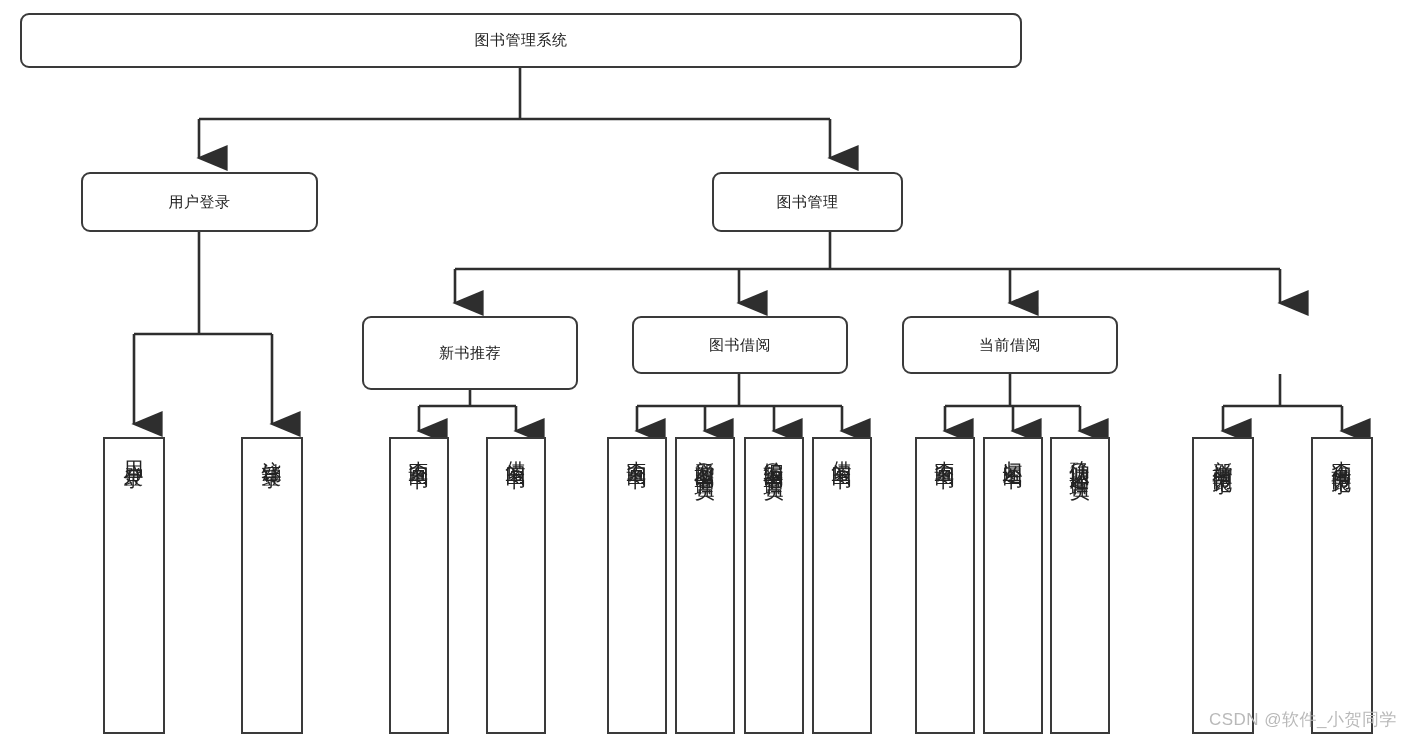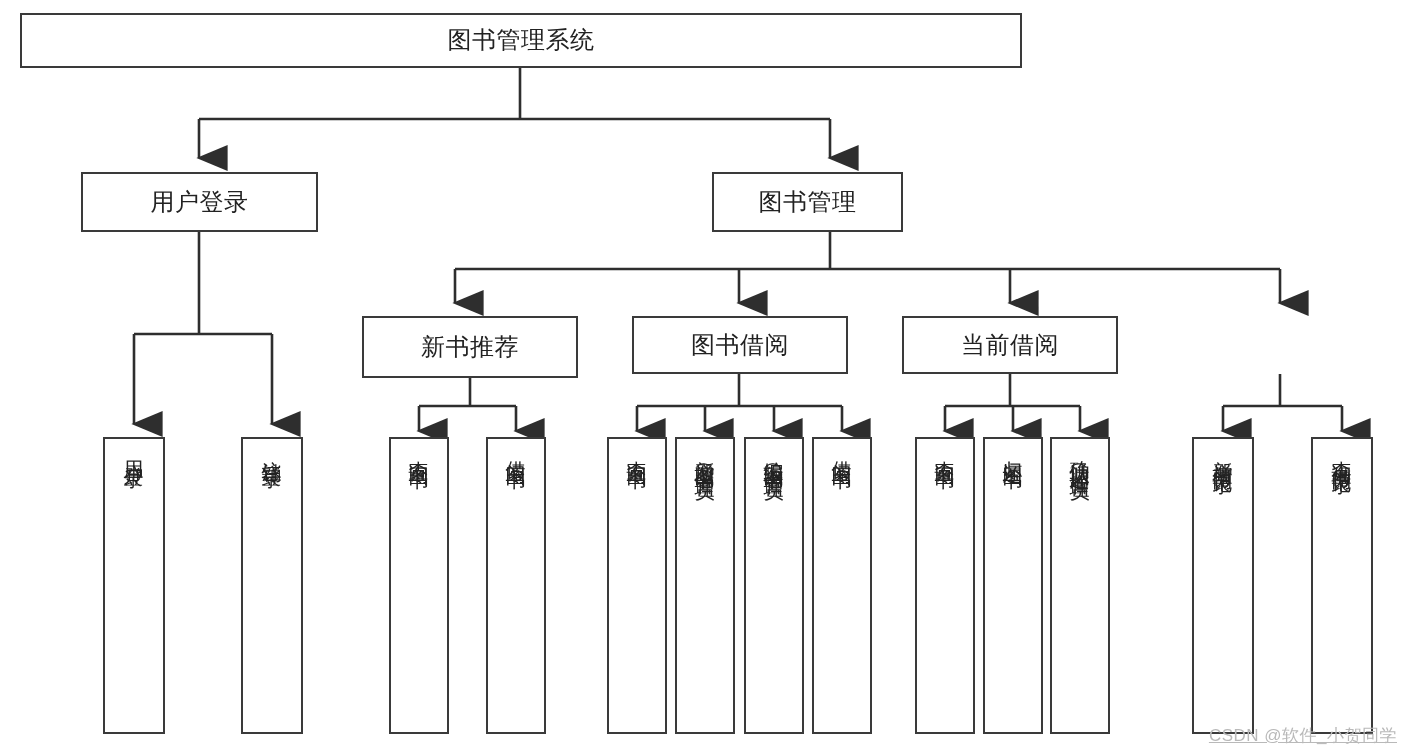--- a/index.html
+++ b/index.html
@@ -30,47 +30,47 @@
     box-sizing: border-box;
     background: #ffffff;
     border: 2px solid #3a3a3a;
     display: flex;
     align-items: center;
     justify-content: center;
     color: #222222;
     z-index: 2;
   }
   .node.horiz {
-    font-size: 24px;
+    font-size: 15px;
     letter-spacing: 0.5px;
     line-height: 1.1;
+    border-radius: 9px;
   }
   .node.vert {
     font-size: 20px;
     padding: 6px 0;
     align-items: flex-start;
   }
   .node.vert .vtext {
     writing-mode: vertical-rl;
     text-orientation: upright;
     letter-spacing: 3px;
     line-height: 1.0;
     white-space: nowrap;
     color: #222222;
   }
   .watermark {
     position: absolute;
     right: 8px;
-    bottom: 0;
+    bottom: 16px;
     font-size: 17px;
     color: #b9b9b9;
     z-index: 3;
     white-space: nowrap;
     letter-spacing: 0.5px;
-    text-decoration: underline;
   }
 </style>
 </head>
 <body>
 
 <div id="canvas">
 
   <svg id="wires" viewBox="0 0 1405 747" width="1405" height="747">
     <defs>
       <marker id="arrow" viewBox="0 0 10 12" refX="5" refY="11" markerWidth="10" markerHeight="12" orient="auto-start-reverse">
@@ -128,21 +128,21 @@
     <span>图书管理系统</span>
   </div>
 
   <div class="node horiz" style="left:81px; top:172px; width:237px; height:60px;">
     <span>用户登录</span>
   </div>
   <div class="node horiz" style="left:712px; top:172px; width:191px; height:60px;">
     <span>图书管理</span>
   </div>
 
-  <div class="node horiz" style="left:362px; top:316px; width:216px; height:62px;">
+  <div class="node horiz" style="left:362px; top:316px; width:216px; height:74px;">
     <span>新书推荐</span>
   </div>
   <div class="node horiz" style="left:632px; top:316px; width:216px; height:58px;">
     <span>图书借阅</span>
   </div>
   <div class="node horiz" style="left:902px; top:316px; width:216px; height:58px;">
     <span>当前借阅</span>
   </div>
 
   <div class="node vert" style="left:103px; top:437px; width:62px; height:297px;">

